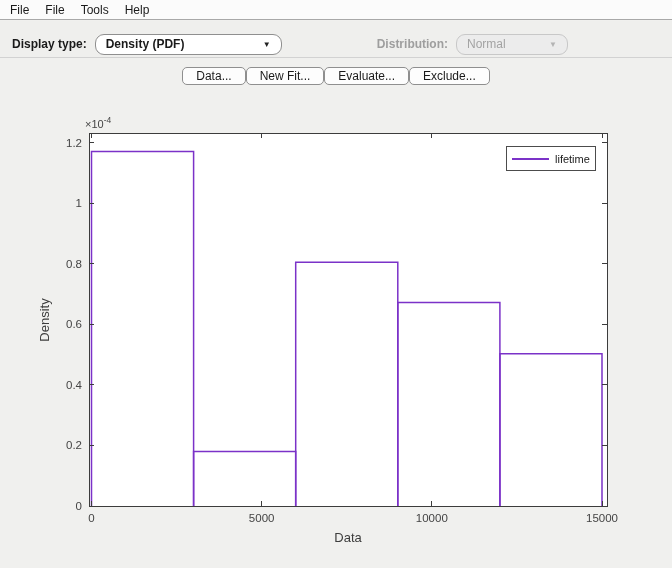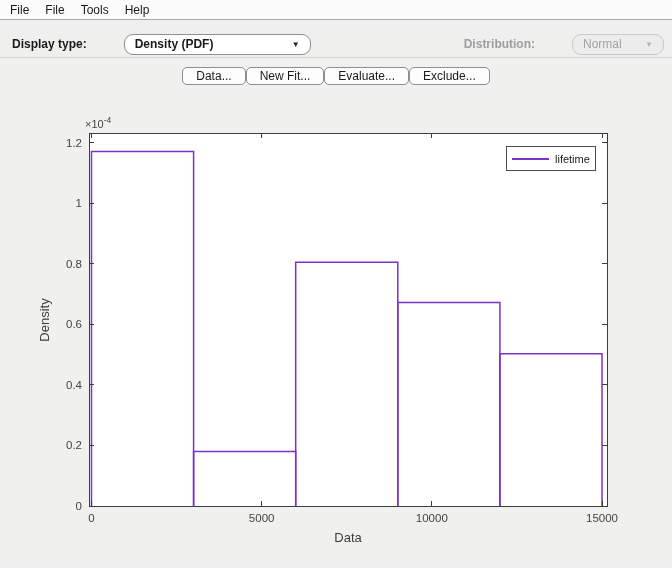--- a/index.html
+++ b/index.html
@@ -16,34 +16,34 @@
     display:flex;padding-left:2px;box-sizing:border-box;
   }
   .menu-item{
     font-size:12px;color:#1a1a1a;padding:0 8px;height:20px;line-height:20px;
     cursor:default;
   }
   
   .toolbar{
     position:absolute;left:0;top:21px;width:672px;height:37px;
     background:#efefed;border-bottom:1px solid #d2d2d2;
-    display:flex;align-items:center;box-sizing:border-box;padding:10px 0 0 12px;gap:29px;
+    display:flex;align-items:center;box-sizing:border-box;padding:10px 0 0 12px;
   }
   .tb-label{font-size:12px;font-weight:bold;color:#1a1a1a;margin-right:8px;}
   .tb-label.disabled{color:#9e9e9e;margin-left:32px;}
   .combo{
     height:21px;box-sizing:border-box;border:1px solid #8f8f8f;border-radius:9px;
     background:#ffffff;display:flex;align-items:center;justify-content:space-between;
     font-size:12px;color:#1a1a1a;padding:0 10px 0 10px;cursor:default;
   }
   .combo .arrow{font-size:8px;color:#222;margin-left:8px;}
   .combo.disabled{background:#ececec;border-color:#c8c8c8;color:#a3a3a3;}
   .combo.disabled .arrow{color:#b4b4b4;}
   .combo.display-type{width:187px;margin-right:30px;font-weight:bold;}
-  .combo.distribution{width:92px;}
+  .combo.distribution{width:112px;}
   .spacer-distribution{width:33px;}
   
   .btnrow{
     position:absolute;left:0;top:67px;width:672px;height:19px;
     display:flex;justify-content:center;
   }
   .btn{
     height:18px;box-sizing:border-box;border:1px solid #8f8f8f;border-radius:5px;
     background:#fdfdfd;font-size:12px;color:#1a1a1a;line-height:16px;
     padding:0 13px;font-family:"Liberation Sans",sans-serif;cursor:default;

